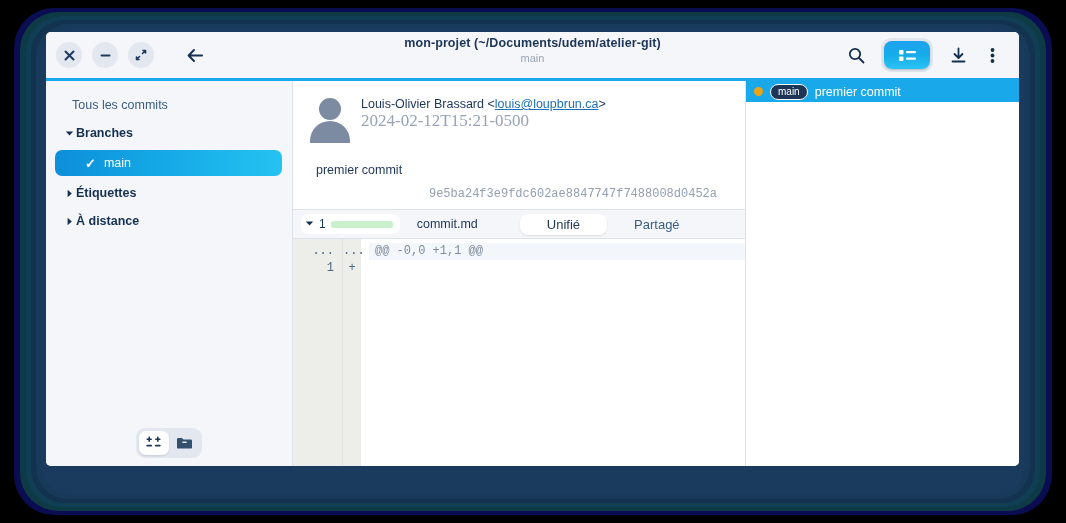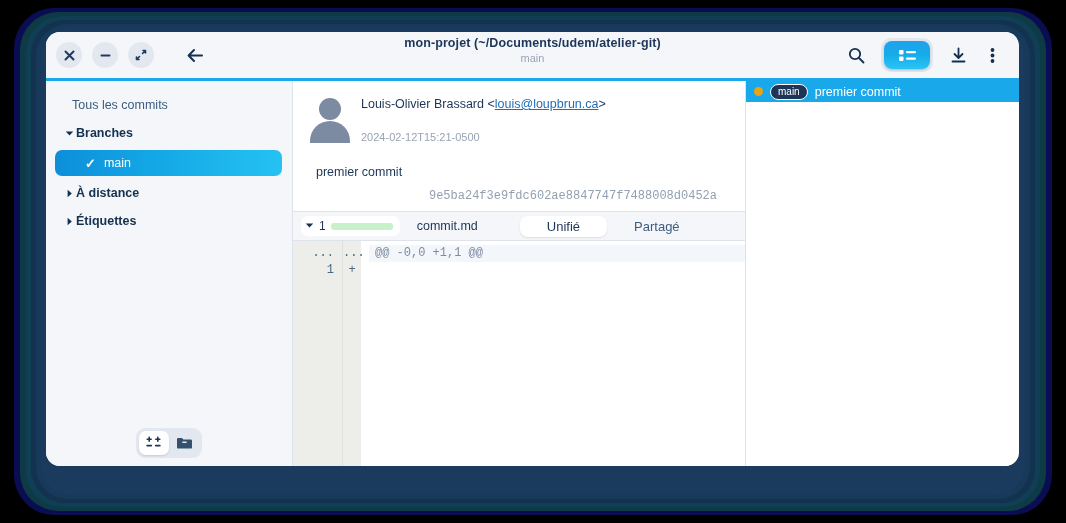--- a/index.html
+++ b/index.html
@@ -23,21 +23,21 @@
   .r4 { left: 31px;  top: 20px; width: 1004px; height: 483px; background: #13324f; border-radius: 34px; }
   .r5 { left: 36px;  top: 24px; width:  994px; height: 475px; background: #183a5a; border-radius: 32px; }
   .r6 { left: 41px;  top: 28px; width:  984px; height: 467px; background: #1b3b5e; border-radius: 30px; }
 
   
   #window {
     position: absolute;
     left: 46px; top: 32px;
     width: 973px; height: 434px;
     background: #ffffff;
-    border-radius: 14px;
+    border-radius: 5px;
     overflow: hidden;
     display: flex;
     flex-direction: column;
   }
 
   
   .titlebar {
     position: relative;
     height: 46px;
     background: #f4f6fa;
@@ -155,21 +155,21 @@
     position: absolute; left: 12px; top: 3px;
     width: 22px; height: 22px; border-radius: 50%; background: #7c8ba1;
   }
   .avatar .shoulders {
     position: absolute; left: 3px; top: 26px;
     width: 40px; height: 22px; background: #7c8ba1;
     border-radius: 20px 20px 0 0;
   }
   .author-name { font-size: 12.5px; color: #1d3557; padding-top: 6px; }
   .author-name a { color: #1f6fb8; text-decoration: underline; }
-  .commit-date { font-size: 11px; color: #98a3b5; margin-top: 20px; font-family: Liberation Sans, sans-serif; }
+  .commit-date { font-size: 17px; color: #98a3b5; margin-top: 0; font-family: Liberation Serif, serif; }
   .commit-msg { font-size: 12.5px; color: #1d3557; padding: 22px 0 0 9px; }
   .commit-hash {
     font-size: 12px; color: #93a0b2; text-align: right;
     font-family: "Liberation Mono", monospace;
     padding: 10px 14px 8px 0;
   }
 
   
   .diff-header {
     height: 30px; flex: 0 0 30px;
@@ -327,29 +327,29 @@
           <div class="side-item-sel">
             <span class="check">✓</span>
             <span>main</span>
           </div>
           <div class="side-row group">
             <span class="tri">
               <svg width="9" height="9" viewBox="0 0 9 9">
                   <path d="M2.6 0.8 L6.8 4.5 L2.6 8.2 Z" fill="currentColor"></path>
                 </svg>
             </span>
-            <span>À distance</span>
+            <span>Étiquettes</span>
           </div>
           <div class="side-row group">
             <span class="tri">
               <svg width="9" height="9" viewBox="0 0 9 9">
                   <path d="M2.6 0.8 L6.8 4.5 L2.6 8.2 Z" fill="currentColor"></path>
                 </svg>
             </span>
-            <span>Étiquettes</span>
+            <span>À distance</span>
           </div>
         </div>
 
         <div class="side-footer">
           <div class="mini-group">
             <div class="mini-btn active">
               <svg width="17" height="14" viewBox="0 0 17 14">
                 <path d="M3.2 1.2 L3.2 5.2 M1.2 3.2 L5.2 3.2" stroke="currentColor" stroke-width="1.6" stroke-linecap="round"></path>
                 <path d="M11.8 1.2 L11.8 5.2 M9.8 3.2 L13.8 3.2" stroke="currentColor" stroke-width="1.6" stroke-linecap="round"></path>
                 <path d="M1.2 9.6 L5.2 9.6" stroke="currentColor" stroke-width="1.8" stroke-linecap="round"></path>

